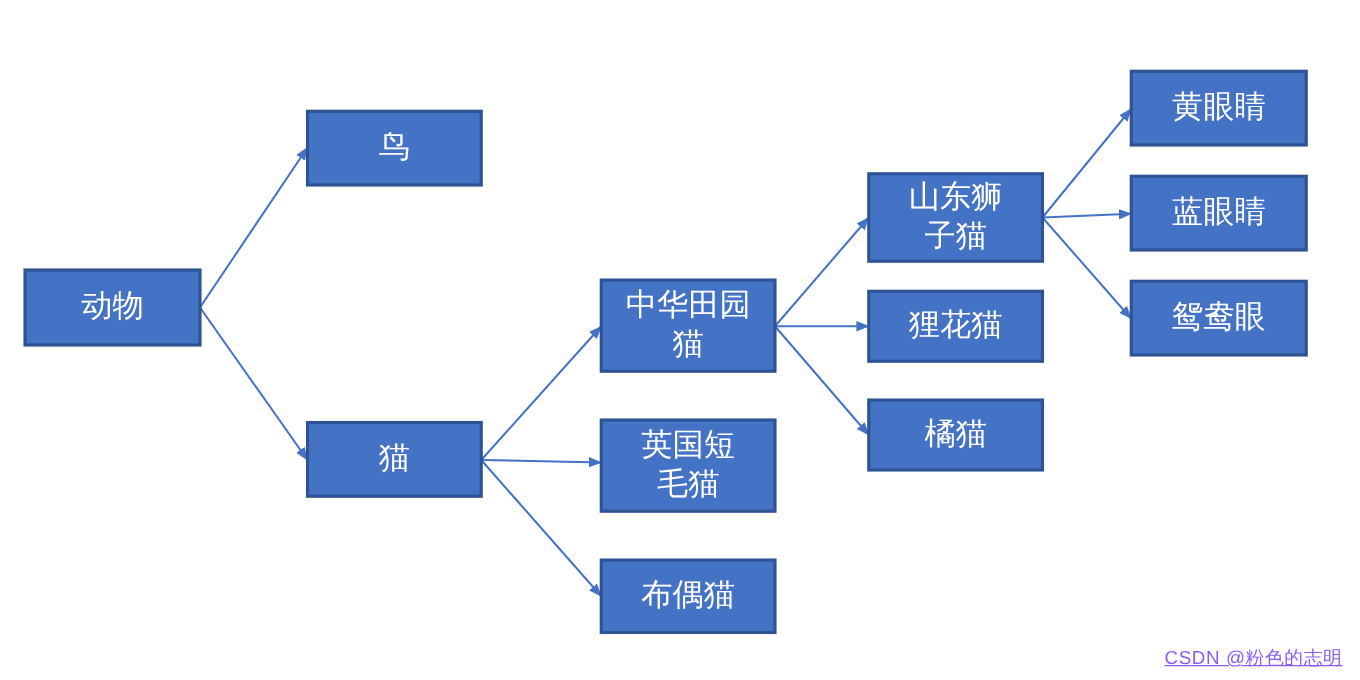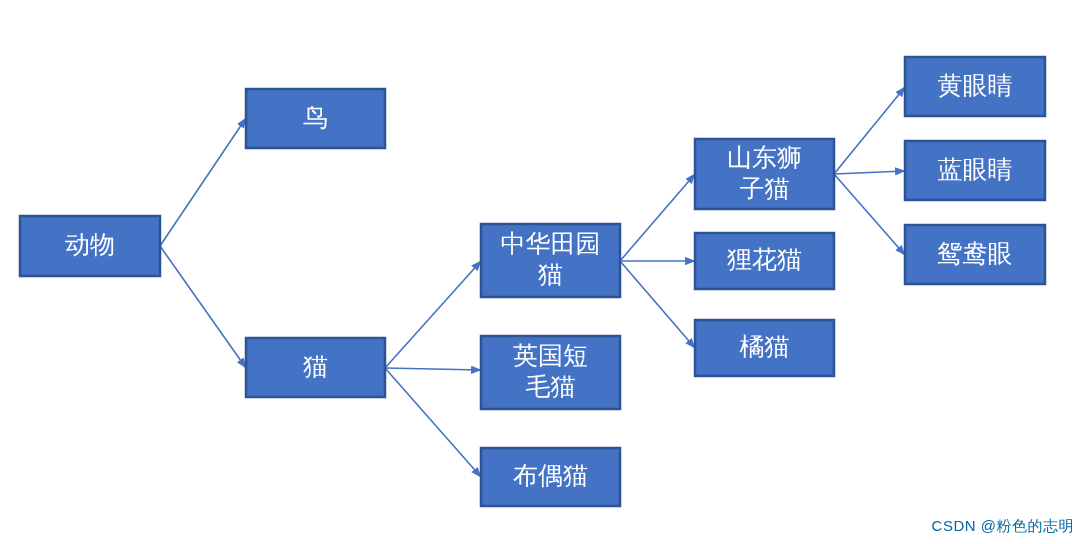--- a/index.html
+++ b/index.html
@@ -37,25 +37,26 @@
   }
   .edge-line {
     stroke: #4472C4;
     stroke-width: 1.6;
     fill: none;
   }
   .watermark {
     position: absolute;
     right: 14px;
     bottom: 8px;
-    color: #0369a1;
+    color: #8b5cf6;
     font-size: 15px;
     font-family: "Liberation Sans", "DejaVu Sans", sans-serif;
     letter-spacing: 0.5px;
     user-select: none;
+    text-decoration: underline;
   }
 </style>
 </head>
 <body>
 
 <svg id="diagram-canvas" viewBox="0 0 1088 544" xmlns="http://www.w3.org/2000/svg">
   <defs>
     <marker id="arrowhead" markerWidth="7" markerHeight="7" refX="6.2" refY="2.6" orient="auto" markerUnits="strokeWidth">
       <path d="M0,0 L6.6,2.6 L0,5.2 z" fill="#4472C4"></path>
     </marker>

